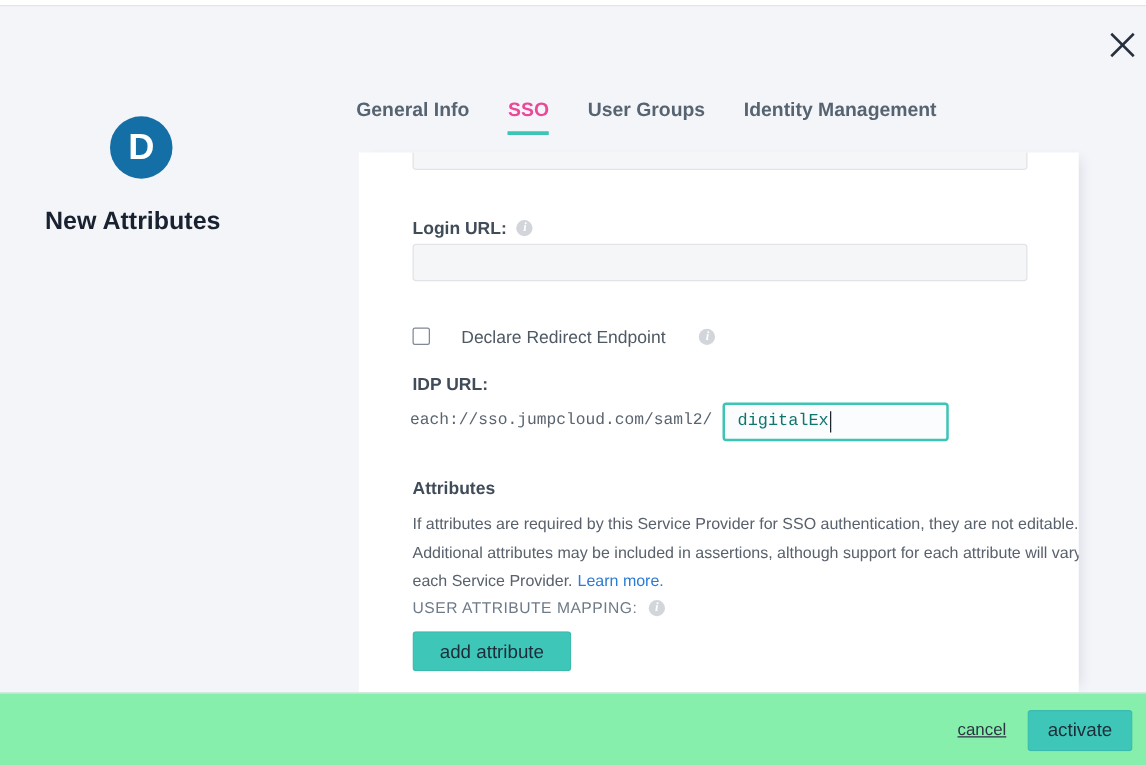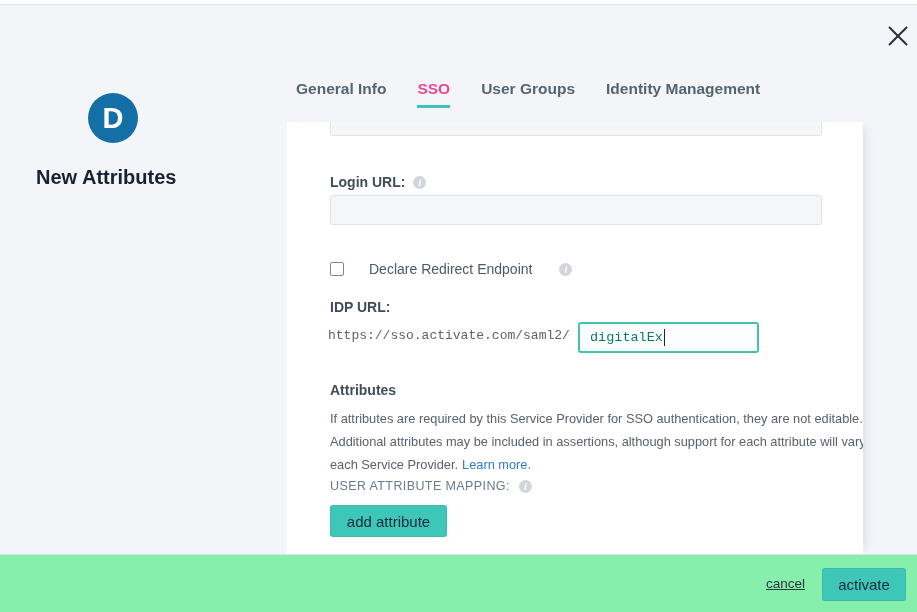--- a/index.html
+++ b/index.html
@@ -28,21 +28,21 @@
     font-size: 29px; font-weight: 700; text-align: center; line-height: 50px; z-index: 2;
   }
   .app-title {
     position: absolute; left: 36px; top: 166px; width: 230px; z-index: 2;
     font-size: 20px; font-weight: 700; color: #192230; white-space: nowrap;
   }
 
   
   .tabs {
     position: absolute; left: 285px; top: 80px; z-index: 2;
-    display: flex; gap: 31px; align-items: flex-start; margin-left: 11px;
+    display: flex; gap: 31px; align-items: flex-start;
   }
   .tab {
     font-size: 15.5px; font-weight: 700; color: #566472;
     padding-bottom: 7px; border-bottom: 3px solid transparent;
     cursor: pointer; white-space: nowrap; background: none;
   }
   .tab.active { color: #ec4899; border-bottom-color: #3cc4b5; }
 
   
   .panel {
@@ -98,21 +98,21 @@
   .attributes-desc .line { display: block; white-space: nowrap; }
   .learn-more { color: #2c7cd4; text-decoration: none; cursor: pointer; margin-left: 4px; }
 
   .mapping-row { top: 357px; gap: 9px; }
   .mapping-label { font-size: 12.5px; color: #6e7a87; letter-spacing: 0.4px; white-space: nowrap; }
 
   .teal-btn {
     background: #3ec6b8; border: 1px solid rgba(0,0,0,0.05); border-radius: 3px;
     color: #1d2c39; font-family: "Liberation Sans", sans-serif; font-size: 15px; cursor: pointer;
   }
-  .add-attr-btn { position: absolute; left: 43px; top: 383px; width: 117px; height: 32px; }
+  .add-attr-btn { position: absolute; left: 43px; top: 383px; width: 127px; height: 32px; }
 
   
   .footer {
     position: absolute; left: 0; top: 554px; width: 917px; height: 58px;
     background: #86efac; border-top: 1px solid #dde0e6; z-index: 3;
   }
   .cancel-link {
     position: absolute; left: 766px; top: 21px;
     font-size: 13.5px; color: #2b3541; text-decoration: underline; cursor: pointer; white-space: nowrap;
   }
@@ -155,21 +155,21 @@
 
     <div class="checkbox-row">
       <span class="checkbox"></span>
       <span class="checkbox-label">Declare Redirect Endpoint</span>
       <span class="info-icon">i</span>
     </div>
 
     <div class="label-row idp-label-row">
       <span class="bold-label">IDP URL:</span>
     </div>
-    <span class="idp-prefix">https://sso.activate.com/saml2/</span>
+    <span class="idp-prefix">each://sso.jumpcloud.com/saml2/</span>
     <div class="idp-input">
       <span class="idp-value">digitalEx</span>
       <span class="caret"></span>
     </div>
 
     <div class="attributes-heading">Attributes</div>
     <p class="attributes-desc">
       <span class="line">If attributes are required by this Service Provider for SSO authentication, they are not editable.</span>
       <span class="line">Additional attributes may be included in assertions, although support for each attribute will vary for</span>
       <span class="line"><span>each Service Provider.</span><a class="learn-more">Learn more.</a></span>

